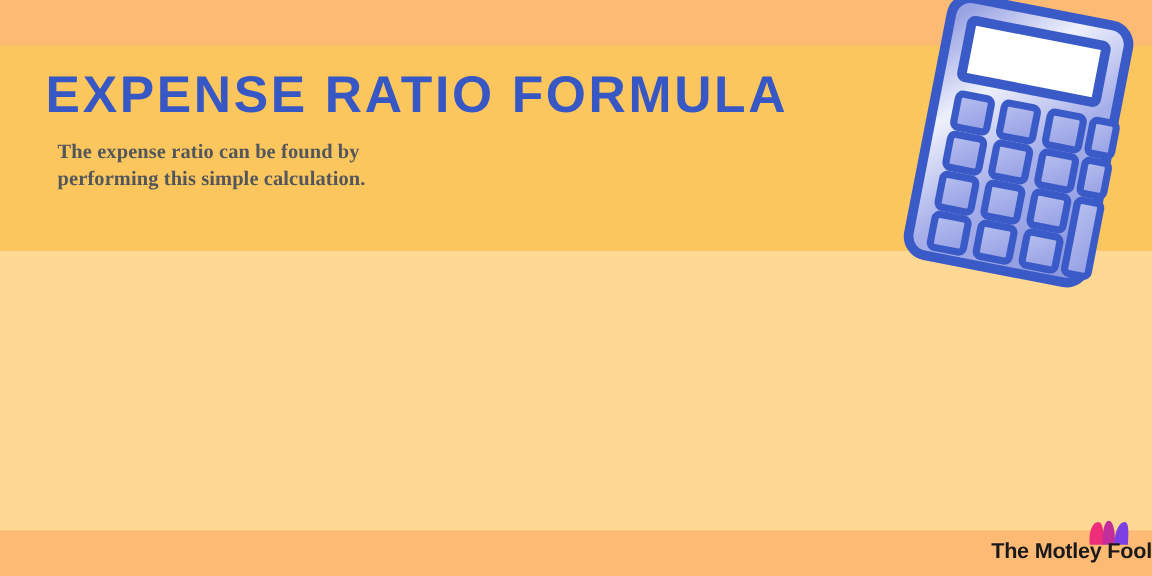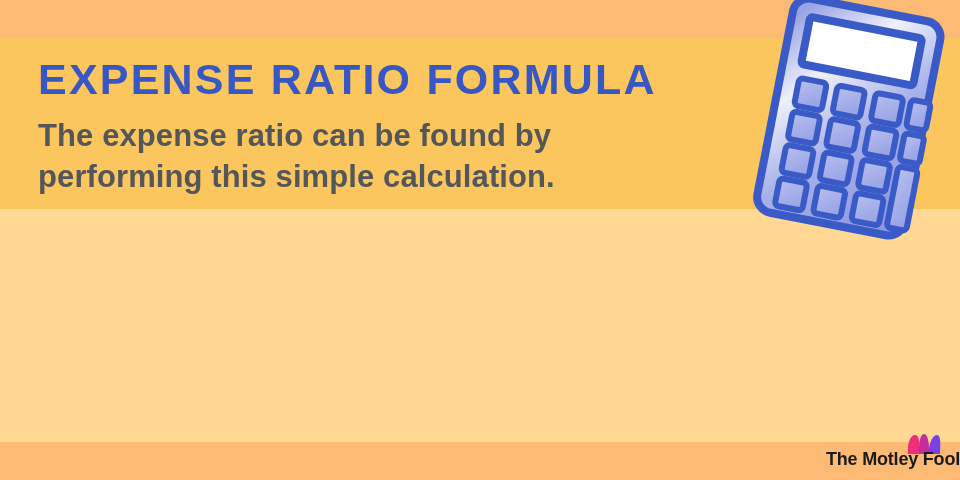--- a/index.html
+++ b/index.html
@@ -43,28 +43,29 @@
     top: 58px;
     font-size: 43px;
     font-weight: 700;
     letter-spacing: 2.2px;
     color: #3757c4;
     line-height: 1;
     white-space: nowrap;
   }
   .subhead {
     position: absolute;
-    left: 38px;
+    left: 48px;
     top: 116px;
-    font-size: 31px;
+    font-size: 17px;
     font-weight: 700;
     color: #53565a;
     line-height: 1.32;
     white-space: pre-line;
     letter-spacing: 0.1px;
+    font-family: Liberation Serif, serif;
   }
 
   
   .formula {
     position: absolute;
     left: 0;
     top: 236px;
     width: 960px;
     height: 190px;
   }

